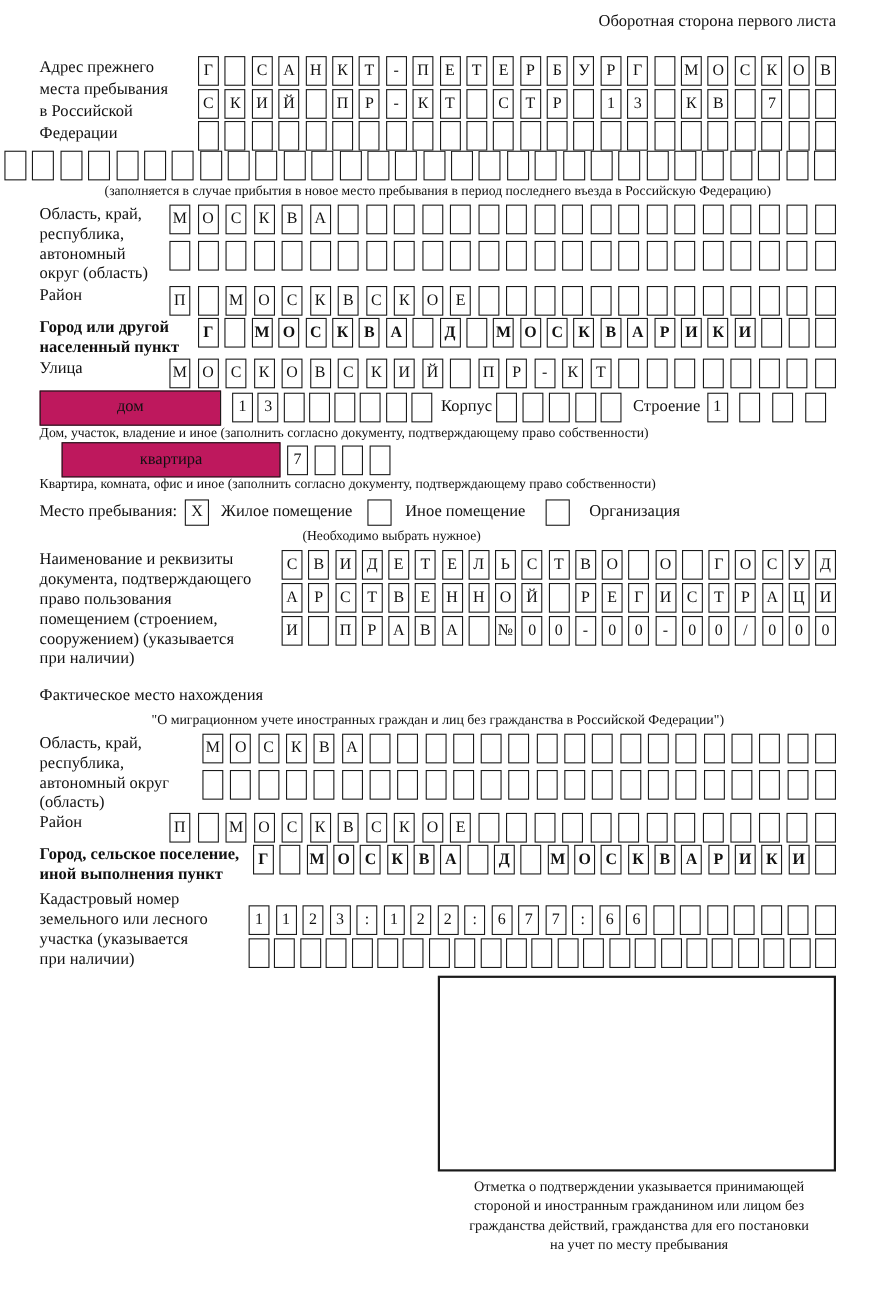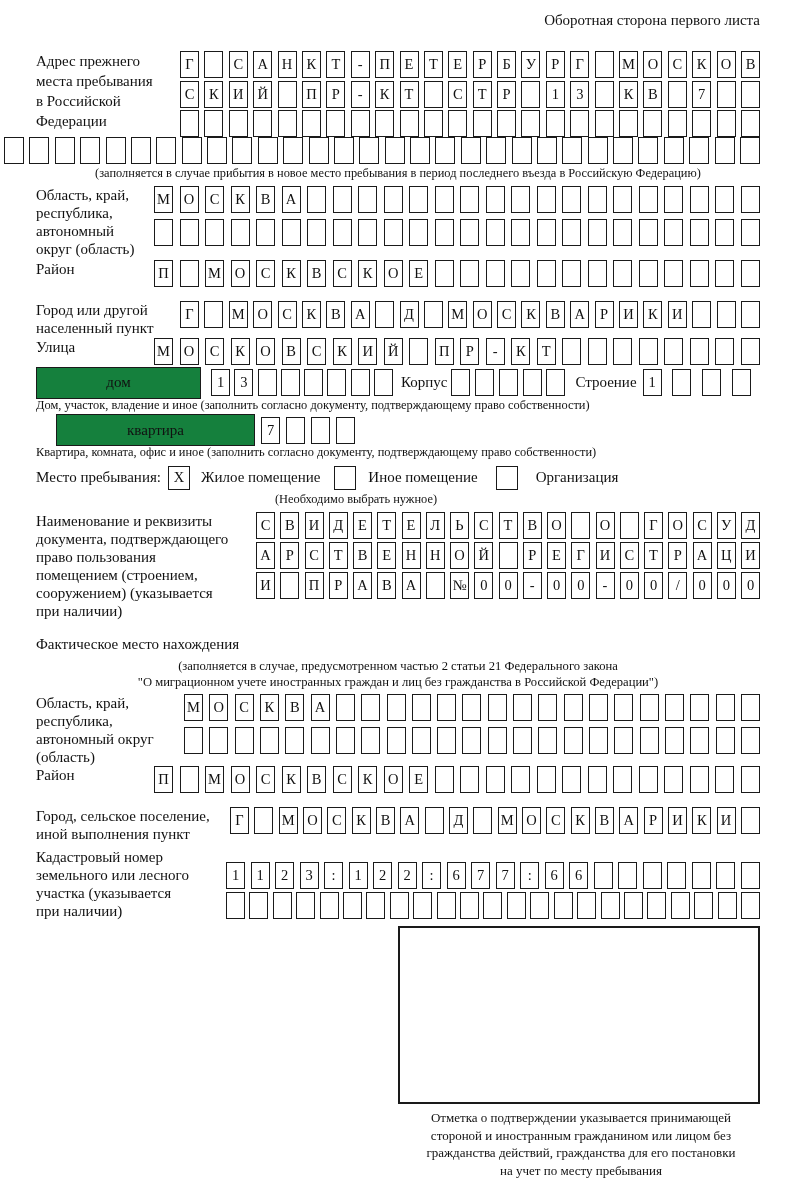--- a/index.html
+++ b/index.html
@@ -25,26 +25,26 @@
   .fullrow{margin-left:-32px;width:756px;}
   .fullrow .cell{flex:0 0 20px;}
   .caption{font-size:12.4px;line-height:15.5px;}
   .center{text-align:center;}
   .mt1{margin-top:1px;} .mt2{margin-top:2px;}
   .sec-title{margin-top:5px;height:20px;text-align:center;font-weight:bold;font-size:15.5px;}
   .sec3-title{margin-top:16px;height:18px;text-align:left;font-weight:normal;font-size:15px;}
   .block-a{margin-top:22px;}
   .oblast-block{margin-top:4px;height:72px;}
   .rayon-row{margin-top:2px;}
-  .gorod-row{margin-top:14px;}
+  .gorod-row{margin-top:2px;font-weight:bold;}
   .ulitsa-row{margin-top:1px;}
   .domline{margin-top:4px;display:flex;align-items:center;height:28px;}
   .longbox{
     box-sizing:border-box;height:32px;border:1.7px solid #1a1a1a;
-    display:flex;align-items:center;justify-content:center;font-size:15px;background:#15803d;flex:0 0 auto;
+    display:flex;align-items:center;justify-content:center;font-size:15px;background:#be185d;flex:0 0 auto;
   }
   .inline-label{font-size:15px;white-space:nowrap;flex:0 0 auto;}
   .mesto-row{margin-top:4px;display:flex;align-items:center;height:26px;font-size:15px;}
   .cb{flex:0 0 22px;height:24px;}
   .doc-block{margin-top:5px;height:108px;}
   .doc-block .label{line-height:18px;}
   .kadastr-rows{margin-top:14px;}
   .stamp-box{margin-top:2px;margin-left:362px;width:362px;height:178px;
     box-sizing:border-box;border:2px solid #1a1a1a;background:#fff;}
   .stamp-caption{margin-top:5px;margin-left:330px;width:430px;text-align:center;
@@ -472,21 +472,20 @@
           <span class="cell">/</span>
           <span class="cell">0</span>
           <span class="cell">0</span>
           <span class="cell">0</span>
         </div>
     </div>
   </div>
 
   <div class="sec3-title">Фактическое место нахождения</div>
   <div class="caps2">
-      <div>(заполняется в случае, предусмотренном частью 2 статьи 21 Федерального закона</div>
       <div>"О миграционном учете иностранных граждан и лиц без гражданства в Российской Федерации")</div>
     </div>
 
   <div class="rowflex oblast-block">
     <div class="label w148">
         <div>Область, край,</div>
         <div>республика,</div>
         <div>автономный округ</div>
         <div>(область)</div>
       </div>

